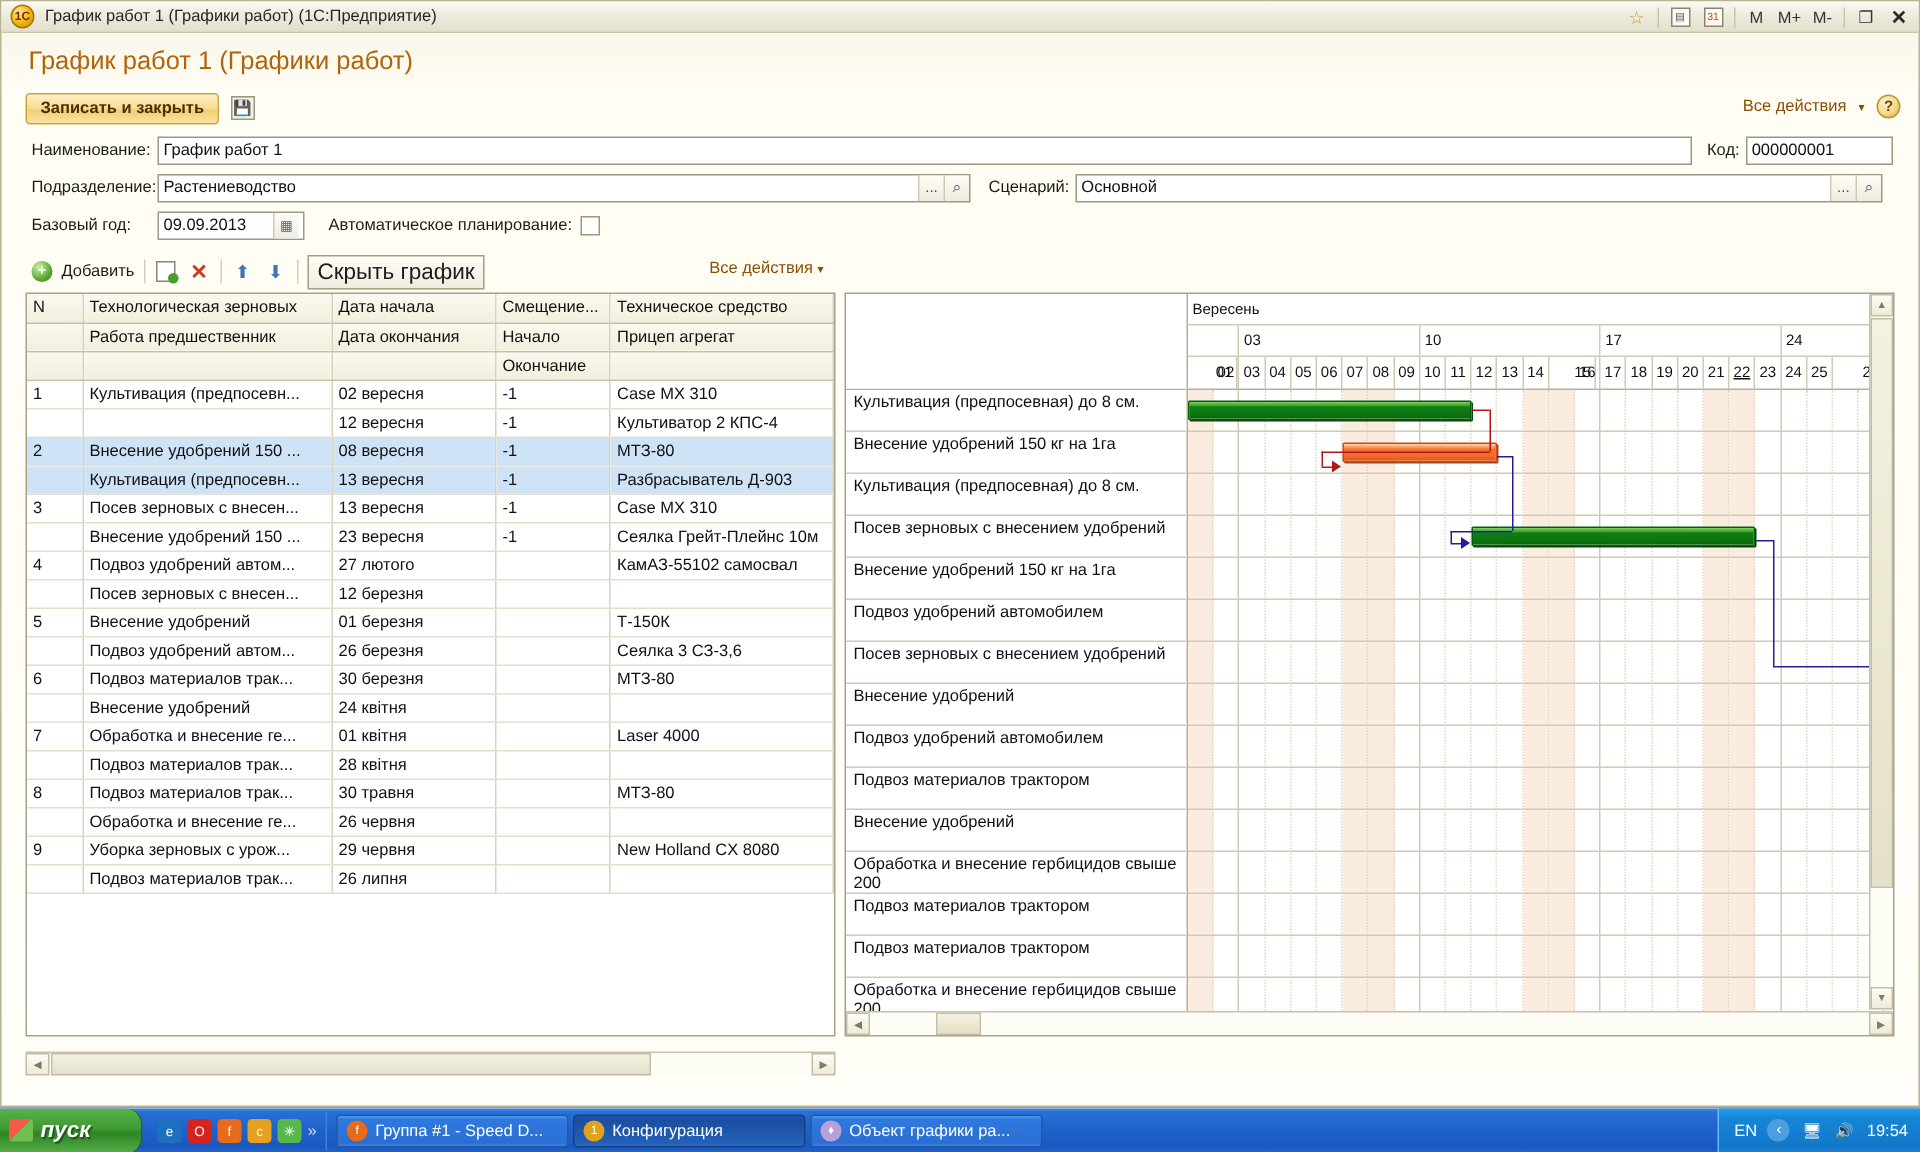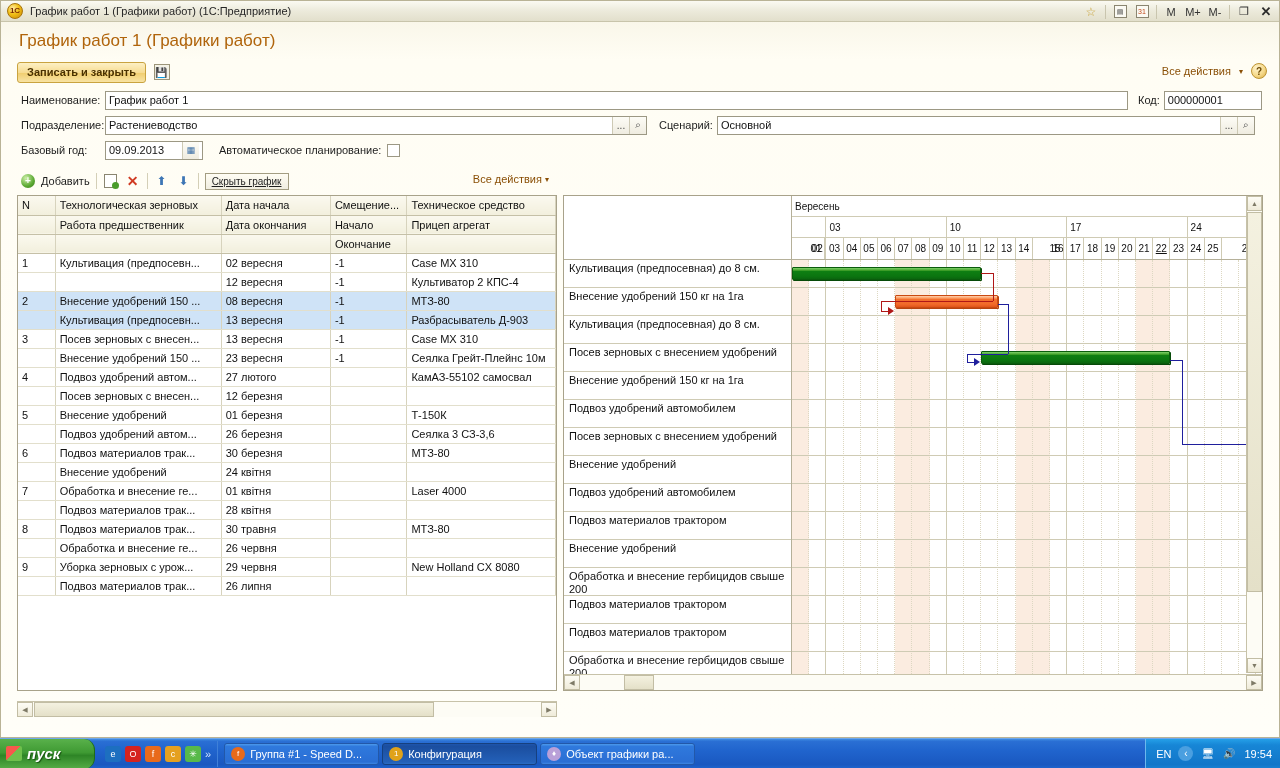--- a/index.html
+++ b/index.html
@@ -163,21 +163,21 @@
     display:flex;align-items:center;justify-content:center;
   }
   .tb-label { font-size:11px; color:#1d1d1d; }
   .vsep { width:1px; height:16px; background:#d4cfb7; }
   .copy-ico { width:13px;height:14px;border:1px solid #8a8570;background:#fff; position:relative;}
   .copy-ico:after{content:"";position:absolute;right:-3px;bottom:-2px;width:7px;height:7px;border-radius:50%;background:#4a9c2c;}
   .x-red { color:#d03a22; font-size:14px; font-weight:bold; }
   .arrow-up, .arrow-down { color:#3e76b5; font-size:12px; }
   #btn-hide-chart {
     border:1px solid #a39d82; background: linear-gradient(to bottom,#fffdf4,#f0ede0);
-    padding:2px 6px; font-size:10px; color:#1d1d1d;text-decoration:underline;
+    padding:2px 6px; font-size:15px; color:#1d1d1d;
   }
   #tbl-toolbar .right { position:absolute; right:8px; top:4px; display:flex;align-items:center;gap:3px;}
 
   
   #tbl-wrap {
     position: absolute; top: 26px; left: 0;
     width: 540px; height: 496px;
     border: 1px solid #a8a territory;
     border: 1px solid #a8a28a;
     background: #fff;

